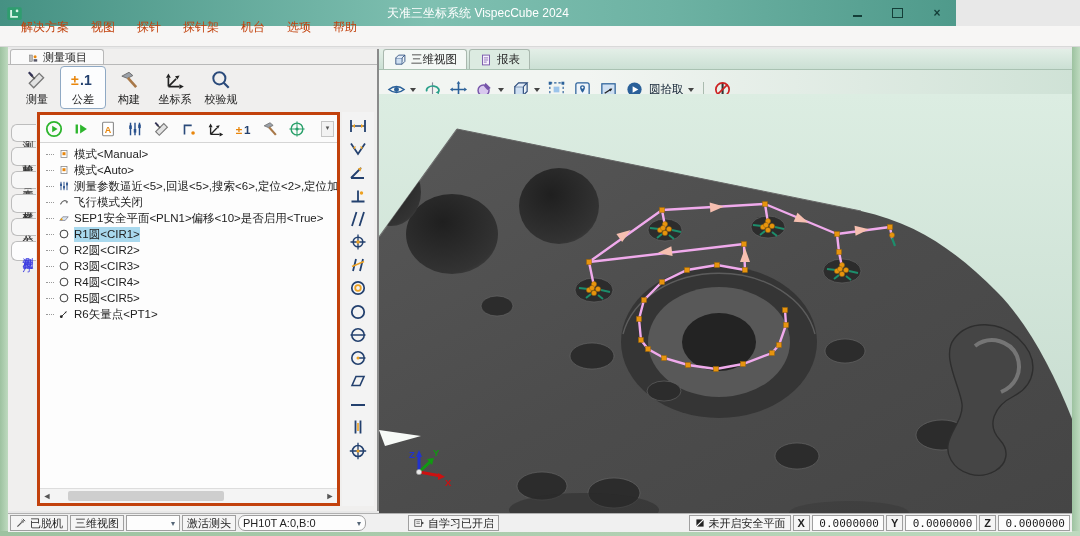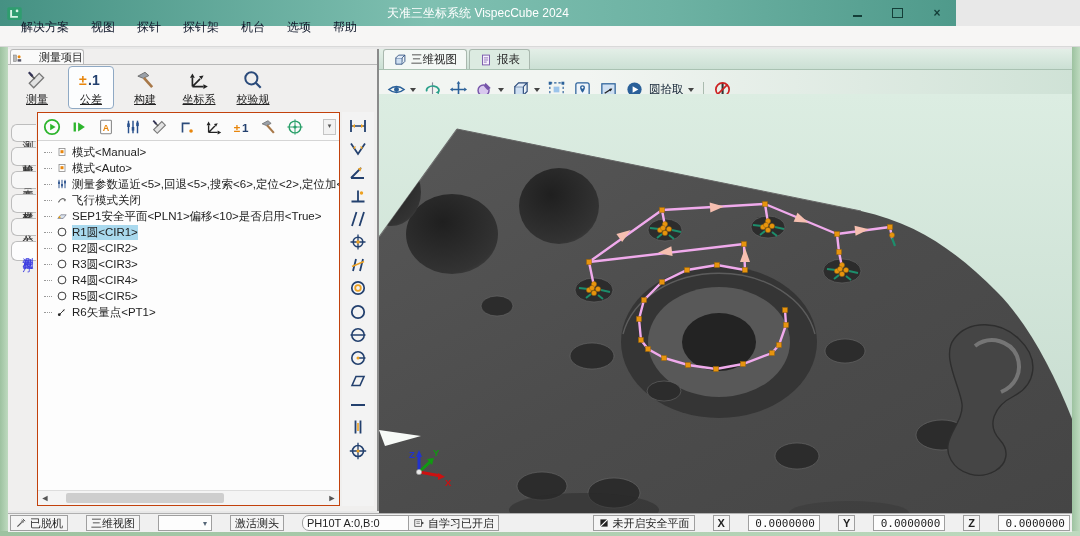--- a/index.html
+++ b/index.html
@@ -10,41 +10,41 @@
   .titlebar{position:absolute;left:0;top:0;width:956px;height:26px;
     background:linear-gradient(to right,#459183,#7fc0b1 45%,#6db2a3 70%,#4f9a8b);
     display:flex;align-items:center;}
   .title-text{position:absolute;left:0;right:0;text-align:center;color:#fff;font-size:12px;}
   .app-logo{margin-left:6px;width:17px;height:17px;z-index:2;}
   .winbtns{position:absolute;right:8px;top:0;height:26px;display:flex;align-items:center;gap:18px;z-index:2;}
   .wb{width:22px;height:18px;display:flex;align-items:center;justify-content:center;color:#143e38;font-weight:bold;font-size:12px;cursor:default;}
   .wb .mini{display:block;width:9px;border-bottom:2px solid #143e38;margin-top:6px;}
   .wb .maxi{display:block;width:9px;height:8px;border:1.5px solid #143e38;}
   .menubar{position:absolute;left:0;top:26px;width:1080px;height:21px;background:#f7f6f5;border-bottom:1px solid #d9d9d9;display:flex;align-items:center;padding-left:10px;box-sizing:border-box;}
-  .menu-item{padding:0 11px;height:38px;line-height:21px;color:#0f172a;cursor:default;}
+  .menu-item{padding:0 11px;height:38px;line-height:21px;color:#c2410c;cursor:default;}
   
   .frame{position:absolute;background:linear-gradient(to right,#9dc2a0,#bedabf);}
   
   .lpanel{position:absolute;left:8px;top:49px;width:369px;height:462px;background:#f0efee;}
-  .ptab{position:absolute;left:2px;top:0;height:15px;padding:0 0;background:#fafafa;border:1px solid #b8b8b8;border-bottom:none;border-radius:3px 3px 0 0;display:flex;align-items:center;gap:16px;font-size:11px;}
+  .ptab{position:absolute;left:2px;top:0;height:15px;padding:0 16px;background:#fafafa;border:1px solid #b8b8b8;border-bottom:none;border-radius:3px 3px 0 0;display:flex;align-items:center;gap:4px;font-size:11px;}
   .phdr-line{position:absolute;left:0;top:15px;width:100%;border-top:1px solid #b8b8b8;}
-  .ribbon{position:absolute;left:2px;top:17px;height:44px;display:flex;align-items:flex-start;gap:8px;padding-left:4px;text-decoration:underline;}
+  .ribbon{position:absolute;left:2px;top:17px;height:44px;display:flex;align-items:flex-start;gap:0;padding-left:4px;}
   .rbtn{display:flex;flex-direction:column;align-items:center;width:44px;padding:2px 0 1px;border:1px solid transparent;border-radius:4px;cursor:default;}
   .rbtn.sel{border-color:#8fa9c4;background:#fcfdfe;}
   .rbtn .lbl{font-size:11px;margin-top:1px;}
   .ic22{width:22px;height:22px;}
   .ic18{width:18px;height:18px;}
   .ic14{width:14px;height:14px;}
   .ic12{width:12px;height:12px;flex:none;}
   
   .stabs{position:absolute;left:0;top:75px;width:28px;display:flex;flex-direction:column;gap:5px;}
   .stab{writing-mode:vertical-rl;text-orientation:upright;letter-spacing:1px;background:#f7f7f7;border:1px solid #bdbdbd;border-right:none;border-radius:6px 0 0 6px;padding:7px 1px;margin-left:3px;font-size:11px;color:#333;cursor:default;}
   .stab.active{color:#3a3ae0;background:#fdfdfd;}
   
-  .tree-panel{position:absolute;left:29px;top:63px;width:303px;height:394px;background:#fdfdfd;border:1px solid #c2410c;box-sizing:border-box;display:flex;flex-direction:column;}
+  .tree-panel{position:absolute;left:29px;top:63px;width:303px;height:394px;background:#fdfdfd;border:3px solid #c2410c;box-sizing:border-box;display:flex;flex-direction:column;}
   .tree-toolbar{height:27px;border-bottom:1px solid #d5d5d5;display:flex;align-items:center;gap:5px;padding:0 3px;background:#fbfbfb;}
   .ttb{width:22px;height:22px;display:flex;align-items:center;justify-content:center;border-radius:3px;cursor:default;}
   .ttb-overflow{margin-left:auto;width:11px;height:14px;border:1px solid #c5c5c5;background:#f2f2f2;font-size:7px;line-height:12px;text-align:center;color:#555;}
   .tree-list{flex:1;overflow:hidden;padding-top:3px;}
   .trow{height:16px;display:flex;align-items:center;gap:4px;padding-left:6px;white-space:nowrap;overflow:hidden;cursor:default;}
   .trow .guide{width:8px;border-top:1px dotted #999;flex:none;}
   .trow .tlabel{font-size:11.5px;}
   .trow.sel .tlabel{background:#a9d9ee;}
   .hscroll{height:14px;border-top:1px solid #ddd;background:#f4f4f4;display:flex;align-items:center;}
   .harrow{width:14px;text-align:center;font-size:9px;color:#555;}
@@ -61,21 +61,21 @@
   .rtab{height:19px;display:flex;align-items:center;gap:4px;padding:0 9px;font-size:11.5px;border:1px solid #a9b8ae;border-bottom:none;border-radius:3px 3px 0 0;background:#dcebe1;margin-right:2px;cursor:default;}
   .rtab.active{background:#f4f8f5;}
   .rtoolbar{position:absolute;left:0;top:21px;width:100%;height:40px;background:linear-gradient(to right,#f2f5f2 30%,#cfe2d6);border-bottom:1px solid #9bb5a5;display:flex;align-items:center;gap:7px;padding-left:8px;box-sizing:border-box;}
   .rtoolbar svg{width:19px;height:19px;cursor:default;}
   .caret{width:0;height:0;border-left:3.5px solid transparent;border-right:3.5px solid transparent;border-top:4px solid #444;margin-left:-3px;}
   .pick-label{font-size:11.5px;color:#123;margin-left:-2px;}
   .tsep{width:1px;height:16px;background:#aabbaf;margin:0 2px;}
   .viewport{position:absolute;left:0;top:45px;width:693px;height:419px;cursor:crosshair;}
   
   .statusbar{position:absolute;left:8px;top:513px;width:1064px;height:18px;background:#f0f0f0;border-top:1px solid #b0b0b0;}
-  .sgrp{position:absolute;top:1px;height:16px;display:flex;align-items:center;gap:18px;}
+  .sgrp{position:absolute;top:1px;height:16px;display:flex;align-items:center;gap:2px;}
   .sseg{border:1px solid #9f9f9f;background:#f5f5f5;height:14px;display:flex;align-items:center;gap:3px;padding:0 4px;font-size:11px;white-space:nowrap;}
   .sval{font-family:"DejaVu Sans Mono",monospace;background:#fdfdfd;justify-content:flex-end;}
   .scombo{min-width:28px;justify-content:space-between;background:#fdfdfd;cursor:default;}
 </style>
 </head>
 <body>
 
 <svg width="0" height="0" style="position:absolute" aria-hidden="true">
 <defs>
 

